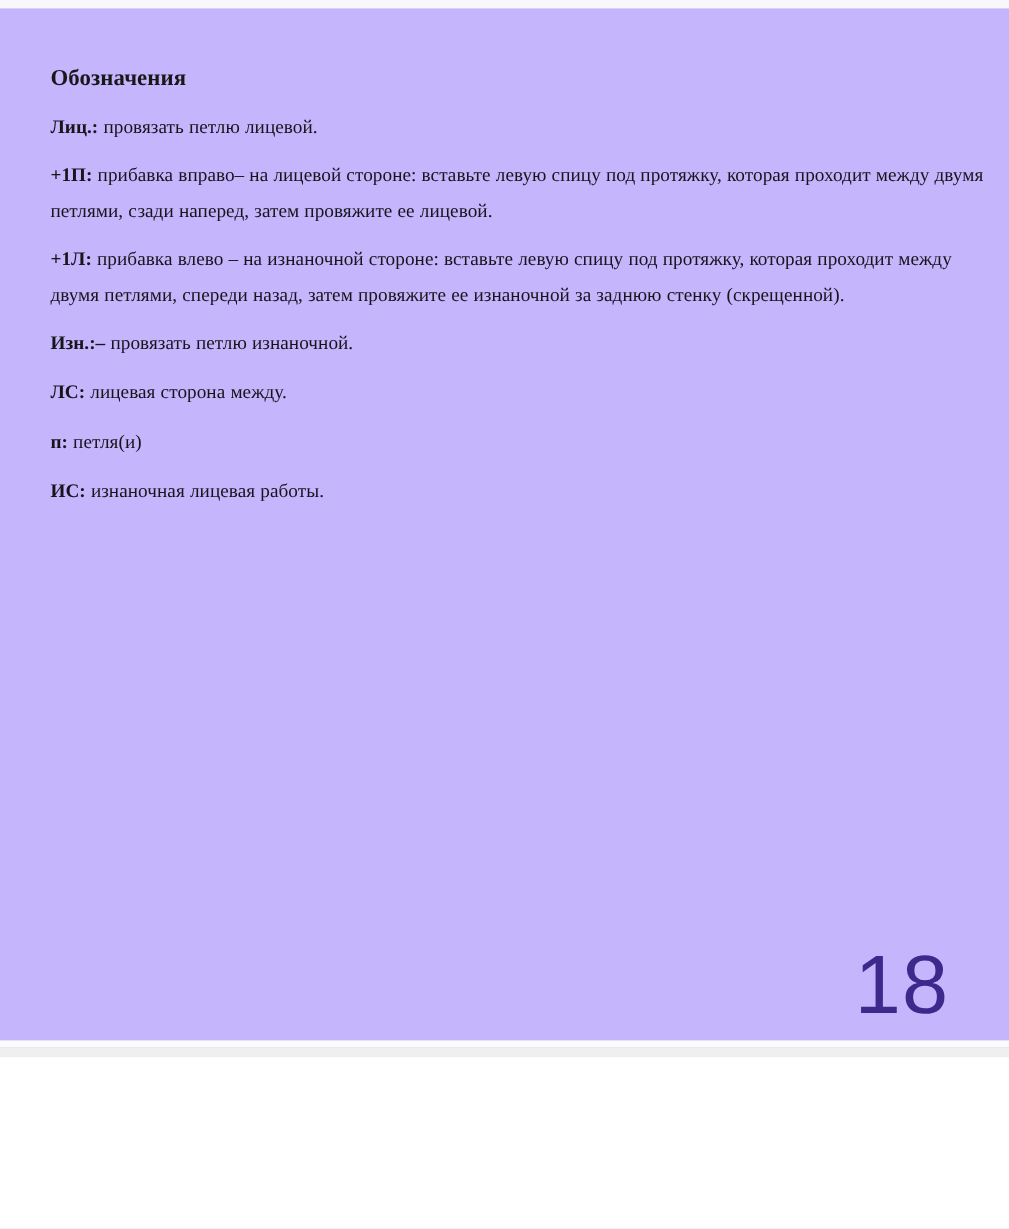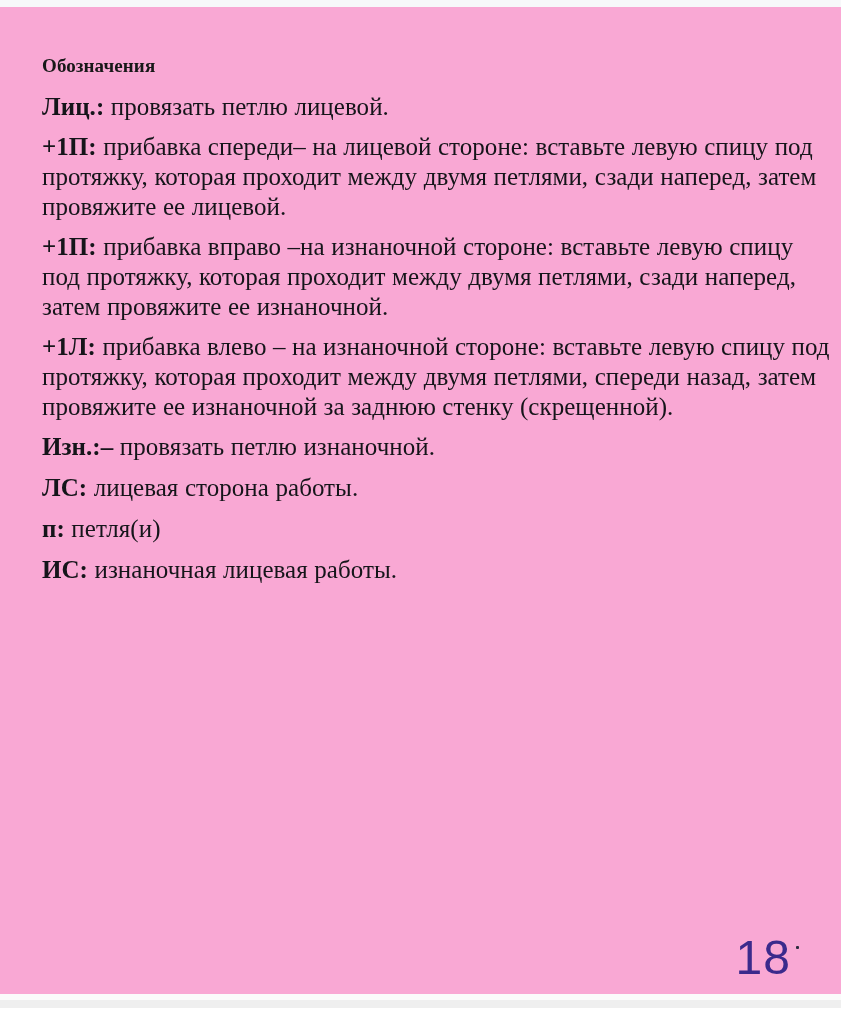--- a/index.html
+++ b/index.html
@@ -5,22 +5,22 @@
 <style>
   html, body {
     margin: 0;
     padding: 0;
     background: #ffffff;
   }
 
   .page {
     position: relative;
     width: 841px;
-    height: 1008px;
-    background: #f9a8d4;
+    height: 881px;
+    background: #c4b5fd;
     overflow: hidden;
     font-family: "Liberation Serif", "DejaVu Serif", serif;
     -webkit-font-smoothing: antialiased;
   }
 
   
   .scan-band-top {
     position: absolute;
     left: 0; top: 0;
     width: 841px; height: 7px;
@@ -49,21 +49,21 @@
   .doc-heading {
     font-size: 19px;
     font-weight: bold;
     color: #181818;
     line-height: 28px;
     margin: 0 0 12px 0;
     letter-spacing: 0.1px;
   }
 
   .entry {
-    font-size: 25px;
+    font-size: 16px;
     line-height: 30px;
     color: #15151a;
     margin: 0 0 10px 0;
     text-align: left;
     letter-spacing: 0.05px;
     word-spacing: 0.2px;
   }
 
   .entry .term {
     font-weight: bold;
@@ -72,21 +72,21 @@
   
   .entry.short {
     margin-bottom: 11px;
   }
 
   .page-number {
     position: absolute;
     right: 50px;
     bottom: 26px;
     font-family: "Liberation Sans", "DejaVu Sans", sans-serif;
-    font-size: 48px;
+    font-size: 69px;
     font-weight: 500;
     color: #3b2a8c;
     letter-spacing: 1px;
     line-height: 1;
   }
 
   .speck {
     position: absolute;
     left: 796px;
     top: 946px;
@@ -106,38 +106,35 @@
   <div class="content">
 
     <h1 class="doc-heading">Обозначения</h1>
 
     <p class="entry">
       <span class="term">Лиц.:</span><span class="def"> провязать петлю лицевой.</span>
     </p>
 
 
     <p class="entry">
-      <span class="term">+1П:</span><span class="def"> прибавка спереди– на лицевой стороне: вставьте левую спицу под протяжку, которая проходит между двумя петлями, сзади наперед, затем провяжите ее лицевой.</span>
+      <span class="term">+1П:</span><span class="def"> прибавка вправо– на лицевой стороне: вставьте левую спицу под протяжку, которая проходит между двумя петлями, сзади наперед, затем провяжите ее лицевой.</span>
     </p>
 
-    <p class="entry">
-      <span class="term">+1П:</span><span class="def"> прибавка вправо –на изнаночной стороне: вставьте левую спицу под протяжку, которая проходит между двумя петлями, сзади наперед, затем провяжите ее изнаночной.</span>
-    </p>
 
 
     <p class="entry">
       <span class="term">+1Л:</span><span class="def"> прибавка влево – на изнаночной стороне: вставьте левую спицу под протяжку, которая проходит между двумя петлями, спереди назад, затем провяжите ее изнаночной за заднюю стенку (скрещенной).</span>
     </p>
 
     <p class="entry short">
       <span class="term">Изн.:–</span><span class="def"> провязать петлю изнаночной.</span>
     </p>
 
     <p class="entry short">
-      <span class="term">ЛС:</span><span class="def"> лицевая сторона работы.</span>
+      <span class="term">ЛС:</span><span class="def"> лицевая сторона между.</span>
     </p>
 
     <p class="entry short">
       <span class="term">п:</span><span class="def"> петля(и)</span>
     </p>
 
     <p class="entry short">
       <span class="term">ИС:</span><span class="def"> изнаночная лицевая работы.</span>
     </p>
 

